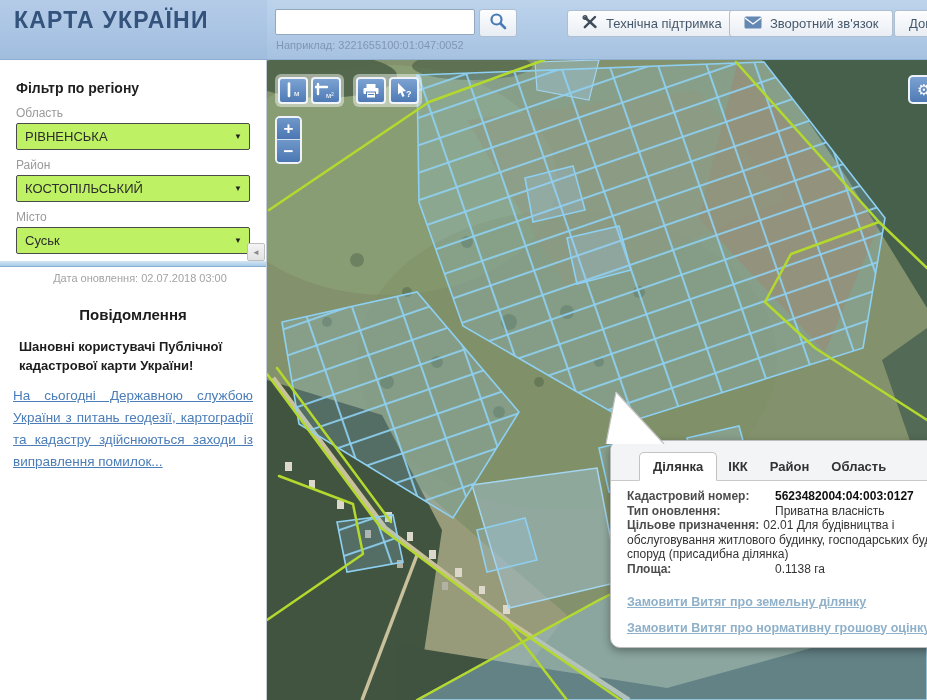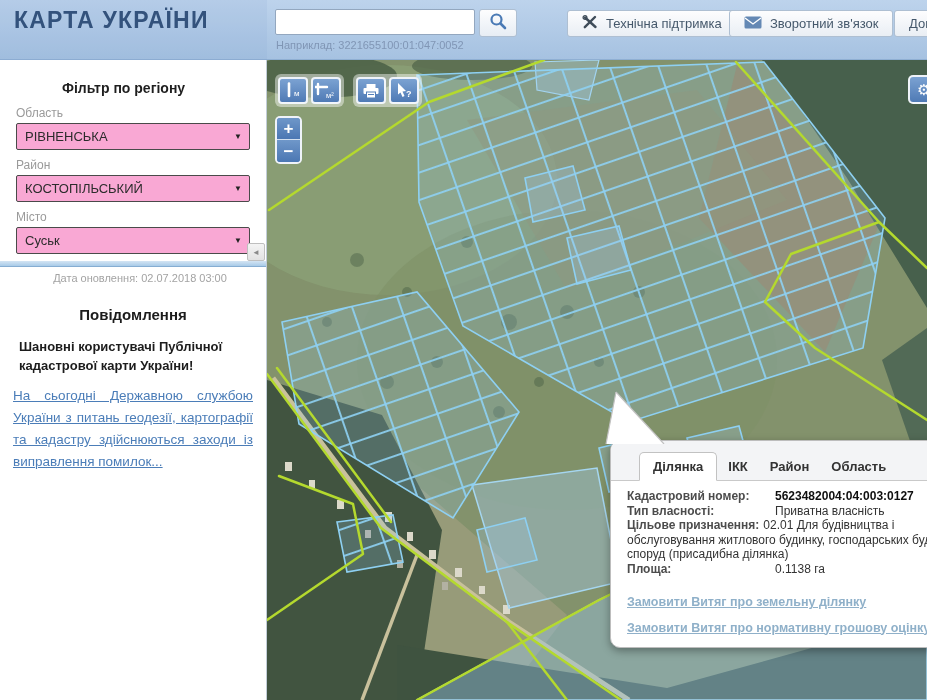--- a/index.html
+++ b/index.html
@@ -24,23 +24,23 @@
        background:linear-gradient(#fdfdfe,#e9eef4);border:1px solid #aebfd2;border-radius:3px;
        font-size:13px;color:#45586b;cursor:pointer;white-space:nowrap;}
   .hbtn.support{left:567px;}
   .hbtn.feedback{left:729px;}
   .hbtn.help{left:894px;width:90px;}
 
   
   .sidebar{position:absolute;left:0;top:60px;width:267px;height:640px;background:#fff;
        border-right:1px solid #c2cdd8;}
   .filter{position:absolute;left:0;top:0;width:100%;padding:20px 16px 0;}
-  .ftitle{font-size:14px;font-weight:700;color:#1f1f1f;margin-bottom:10px;margin-left:46px;}
+  .ftitle{font-size:14px;font-weight:700;color:#1f1f1f;margin-bottom:10px;}
   .flabel{font-size:12px;color:#9a9a9a;margin:8px 0 3px;}
-  .fselect{position:relative;height:27px;border:1px solid #4a4a4a;border-radius:2px;background:#f9a8d4;
+  .fselect{position:relative;height:27px;border:1px solid #4a4a4a;border-radius:2px;background:#bef264;
        display:flex;align-items:center;padding:0 22px 0 8px;font-size:13px;color:#2c2c2c;cursor:pointer;}
   .fselect .arr{position:absolute;right:7px;top:8px;font-size:8px;color:#222;}
   .collapse-btn{position:absolute;top:183px;right:1px;width:18px;height:18px;border:1px solid #bfbfbf;
        border-radius:2px;background:linear-gradient(#f4f4f4,#e2e2e2);display:flex;align-items:center;
        justify-content:center;font-size:8px;color:#8a8a8a;cursor:pointer;}
   .blue-strip{position:absolute;left:0;top:201px;width:100%;height:6px;
        background:linear-gradient(#d3e4f3,#a9cbe8);border-bottom:1px solid #86add2;}
   .update-date{position:absolute;left:0;top:212px;width:100%;text-align:center;
        font-size:11px;color:#a3a3a3;padding-left:14px;}
   .message{position:absolute;left:13px;right:13px;top:246px;}
@@ -310,21 +310,21 @@
         <div class="ptab">ІКК</div>
         <div class="ptab">Район</div>
         <div class="ptab">Область</div>
       </div>
       <div class="pbody">
         <div class="prow">
           <span class="plabel">Кадастровий номер:</span>
           <span class="pval strong">5623482004:04:003:0127</span>
         </div>
         <div class="prow">
-          <span class="plabel">Тип власності:</span>
+          <span class="plabel">Тип оновлення:</span>
           <span class="pval">Приватна власність</span>
         </div>
         <div class="prow wrap">
           <span class="plabel">Цільове призначення:</span><span class="pval">02.01 Для будівництва і обслуговування житлового будинку, господарських будівель і споруд (присадибна ділянка)</span>
         </div>
         <div class="prow">
           <span class="plabel">Площа:</span>
           <span class="pval">0.1138 га</span>
         </div>
         <a class="plink first">Замовити Витяг про земельну ділянку</a>

